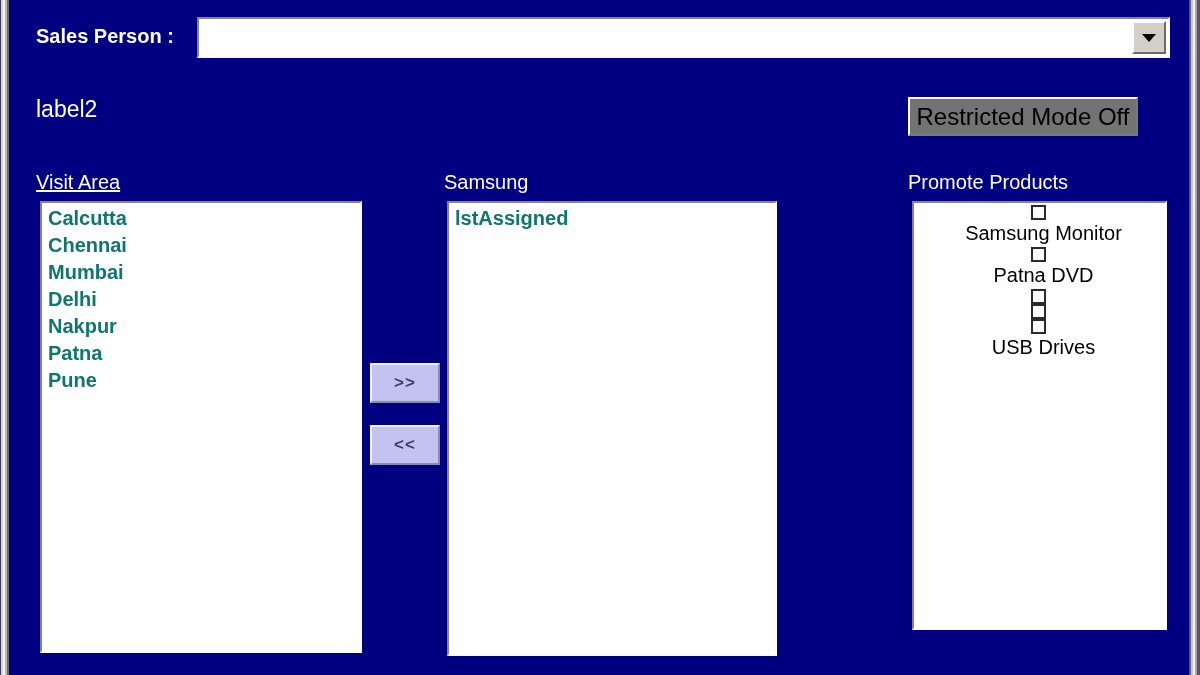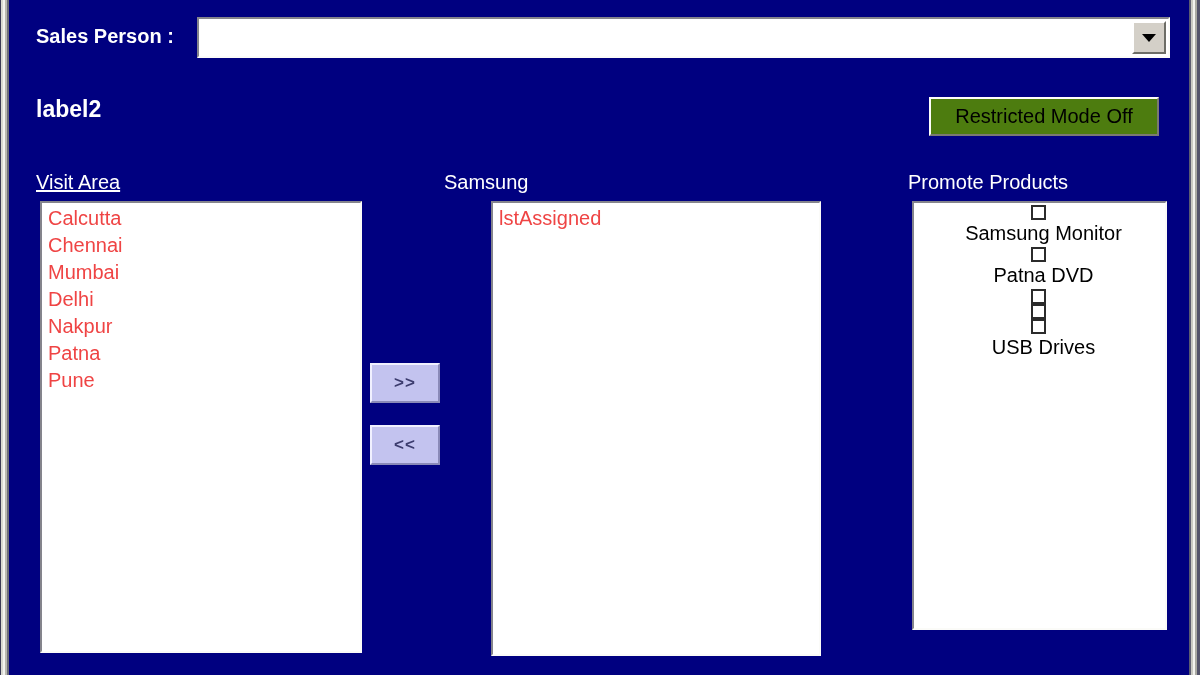--- a/index.html
+++ b/index.html
@@ -47,21 +47,21 @@
 
   
   .form-label {
     position: absolute;
     color: #ffffff;
     font-size: 20px;
     line-height: 24px;
     white-space: nowrap;
   }
   .form-label.bold {
-    font-weight: bold;
+    font-weight: normal;
     font-size: 23px;
   }
 
   
   .combobox {
     position: absolute;
     background: #ffffff;
     border-top: 2px solid #84848c;
     border-left: 2px solid #84848c;
     border-right: 2px solid #fbfbf8;
@@ -97,34 +97,33 @@
     width: 0;
     height: 0;
     border-left: 7px solid transparent;
     border-right: 7px solid transparent;
     border-top: 8px solid #000000;
   }
 
   
   .push-button {
     position: absolute;
-    background: #4d7c0f;
+    background: #737373;
     border-top: 2px solid #fdfdfa;
     border-left: 2px solid #fdfdfa;
     border-right: 2px solid #7a7a72;
     border-bottom: 2px solid #7a7a72;
     box-sizing: border-box;
     display: flex;
     align-items: center;
     justify-content: center;
     color: #000000;
-    font-size: 20px;
-    white-space: nowrap;
-    cursor: default;
-    margin-left: 21px;
+    font-size: 24px;
+    white-space: nowrap;
+    cursor: default;
   }
 
   
   .xfer-button {
     position: absolute;
     background: #c3c3ef;
     border-top: 2px solid #f0f0ff;
     border-left: 2px solid #f0f0ff;
     border-right: 2px solid #8a8ab8;
     border-bottom: 2px solid #8a8ab8;
@@ -147,24 +146,25 @@
     border-left: 2px solid #84848c;
     border-right: 2px solid #fbfbf8;
     border-bottom: 2px solid #fbfbf8;
     box-sizing: border-box;
     overflow: hidden;
     padding: 2px 0 0 0;
   }
   .list-item {
     font-size: 20px;
     line-height: 27px;
-    color: #ef4444;
+    color: #0f766e;
     padding-left: 6px;
     white-space: nowrap;
     cursor: default;
+    font-weight: bold;
   }
 
   
   .check-item {
     display: flex;
     align-items: center;
     line-height: 27px;
     padding-left: 8px;
     cursor: default;
     flex-direction: column;
@@ -219,21 +219,21 @@
       <div class="list-item">Delhi</div>
       <div class="list-item">Nakpur</div>
       <div class="list-item">Patna</div>
       <div class="list-item">Pune</div>
     </div>
 
   <div class="xfer-button" style="left:370px; top:363px; width:70px; height:40px;">&gt;&gt;</div>
 
   <div class="xfer-button" style="left:370px; top:425px; width:70px; height:40px;">&lt;&lt;</div>
 
-  <div class="listbox" style="left:447px; top:201px; width:330px; height:455px;margin-left:44px;" id="assigned-list">
+  <div class="listbox" style="left:447px; top:201px; width:330px; height:455px;" id="assigned-list">
       <div class="list-item">lstAssigned</div>
     </div>
 
   <div class="listbox" style="left:912px; top:201px; width:255px; height:429px;" id="promote-products-list">
       <div class="check-item">
         <span class="check-box"></span>
         <span class="check-label">Samsung Monitor</span>
       </div>
       <div class="check-item">
         <span class="check-box"></span>

